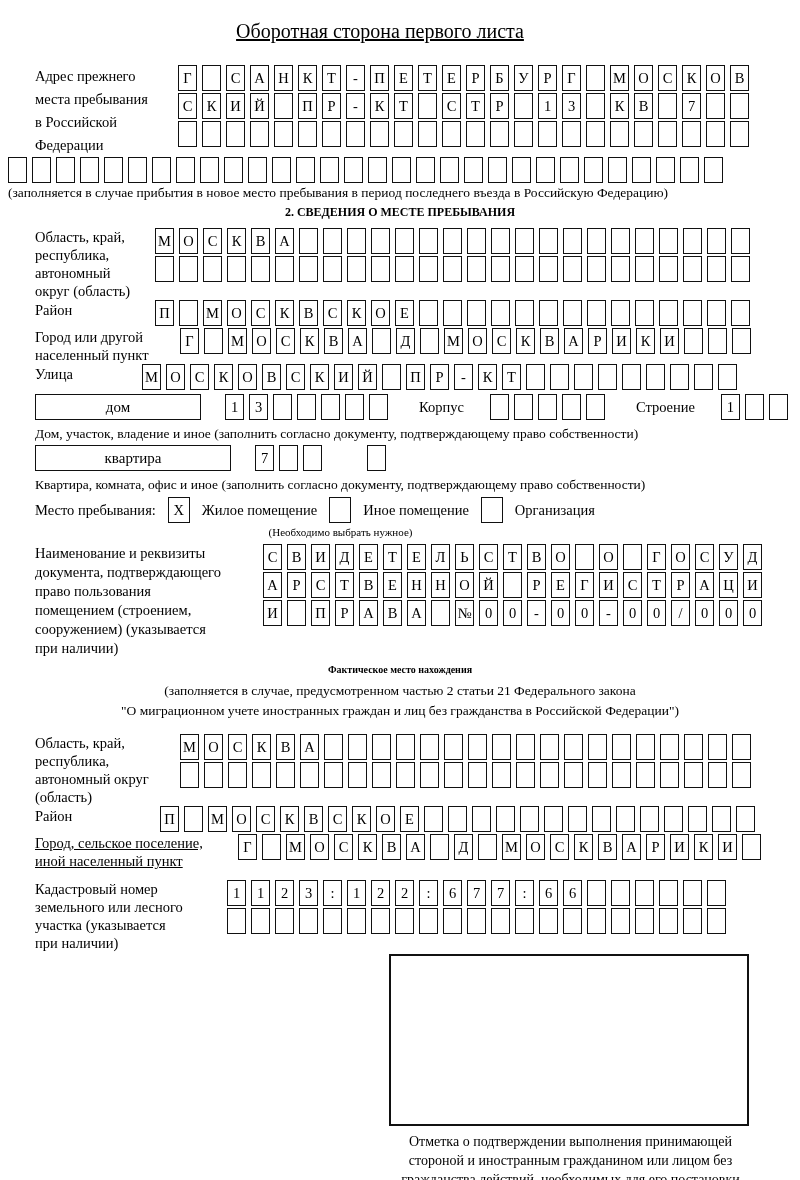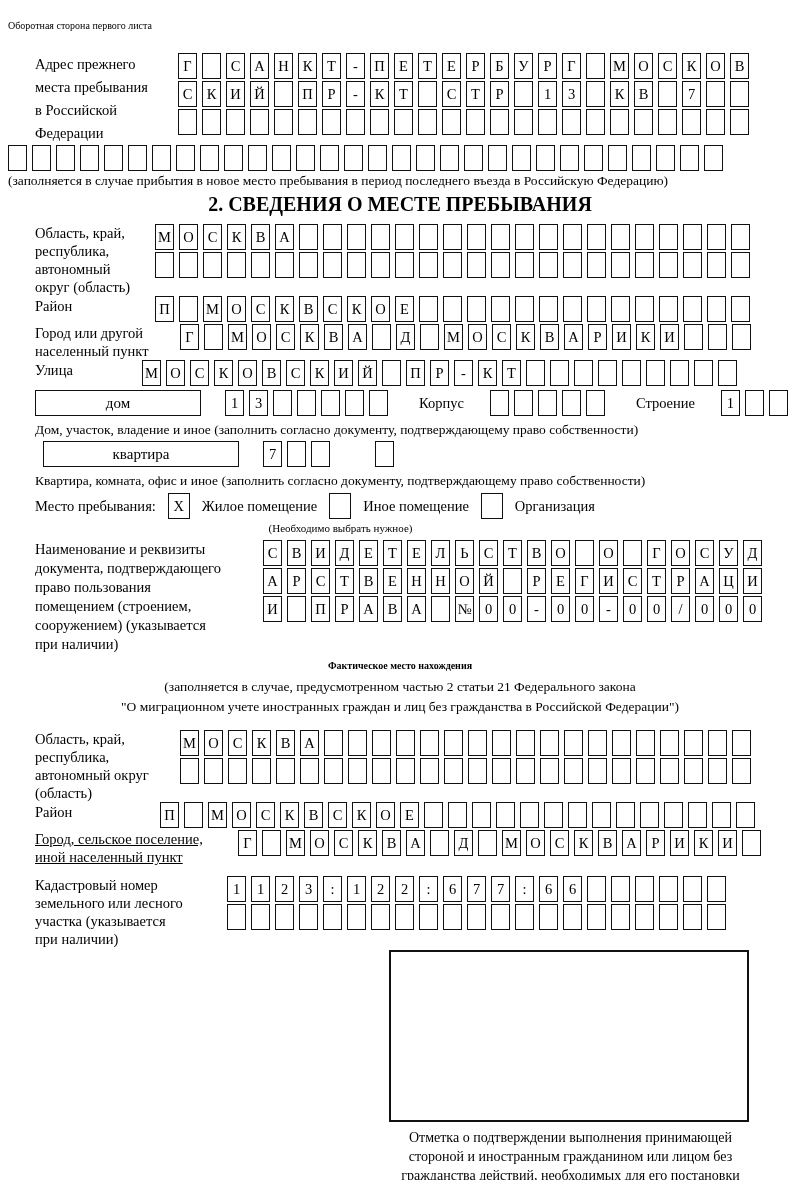--- a/index.html
+++ b/index.html
@@ -7,55 +7,55 @@
     position:relative;
     width:800px; height:1180px;
     box-sizing:border-box;
     padding:0 8px;
     font-family:"Liberation Serif", serif;
     color:#000;
     font-size:14.5px;
     overflow:hidden;
     background:#fff;
   }
-  .hdr { text-align:left; padding:20px 40px 0 0; font-size:10px; }
+  .hdr { text-align:center; padding:20px 40px 0 0; font-size:20px;text-decoration:underline; }
 
   .frow { display:flex; align-items:flex-start; }
   .lbl { box-sizing:border-box; padding-left:27px; line-height:21px; flex:none; }
   .rows { display:flex; flex-direction:column; }
 
   .boxrow { display:flex; height:26px; margin-bottom:2px; flex:none; }
   .cell {
     display:inline-flex; align-items:center; justify-content:center;
     width:19px; height:26px; box-sizing:border-box;
     border:1.6px solid #111; margin-right:5px;
     font-size:14.5px; flex:none; background:#fff;
   }
   .note-c { text-align:left; font-size:13.5px; line-height:16px; }
-  .sec-title { text-align:center; font-weight:bold; font-size:20px; margin:4px 0 8px 0; }
+  .sec-title { text-align:center; font-weight:bold; font-size:12px; margin:4px 0 8px 0; }
 
   .block-addr { margin-top:22px; }
   .addr-lbl { width:170px; line-height:23px; }
   .fullrow { margin-top:0; }
 
   .reg1-lbl { width:147px; line-height:18px; }
   .dis1-lbl { width:147px; }
   .city1-lbl { width:172px; line-height:18px; }
   .str1-lbl { width:134px; }
   .blk { margin-bottom:0; }
   .minh72 { min-height:72px; }
 
   .house-row { display:flex; align-items:flex-start; margin:2px 0 0 27px;gap:16px; }
   .wide-box {
     height:26px; box-sizing:border-box; border:1.6px solid #111;
     display:flex; align-items:center; justify-content:center;
     margin-right:8px; flex:none; font-size:15px;
   }
   .w-dom { width:166px; }
-  .w-kv { width:196px;margin-left:8px; }
+  .w-kv { width:196px; }
   .inline-lbl { line-height:26px; padding:0 10px; flex:none; }
   .gap8 { width:8px; flex:none; }
   .cap { font-size:13.5px; line-height:17px; margin:3px 0 3px 27px; }
 
   .stay-row { display:flex; align-items:center; margin:4px 0 0 27px; }
   .chk {
     width:22px; height:26px; box-sizing:border-box; border:1.6px solid #111;
     display:flex; align-items:center; justify-content:center;
     margin:0 12px; font-size:14.5px; flex:none;
   }

